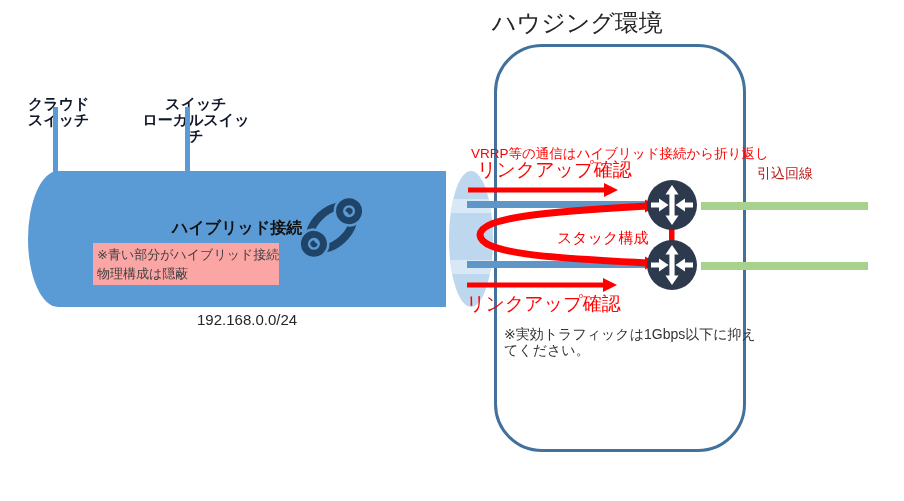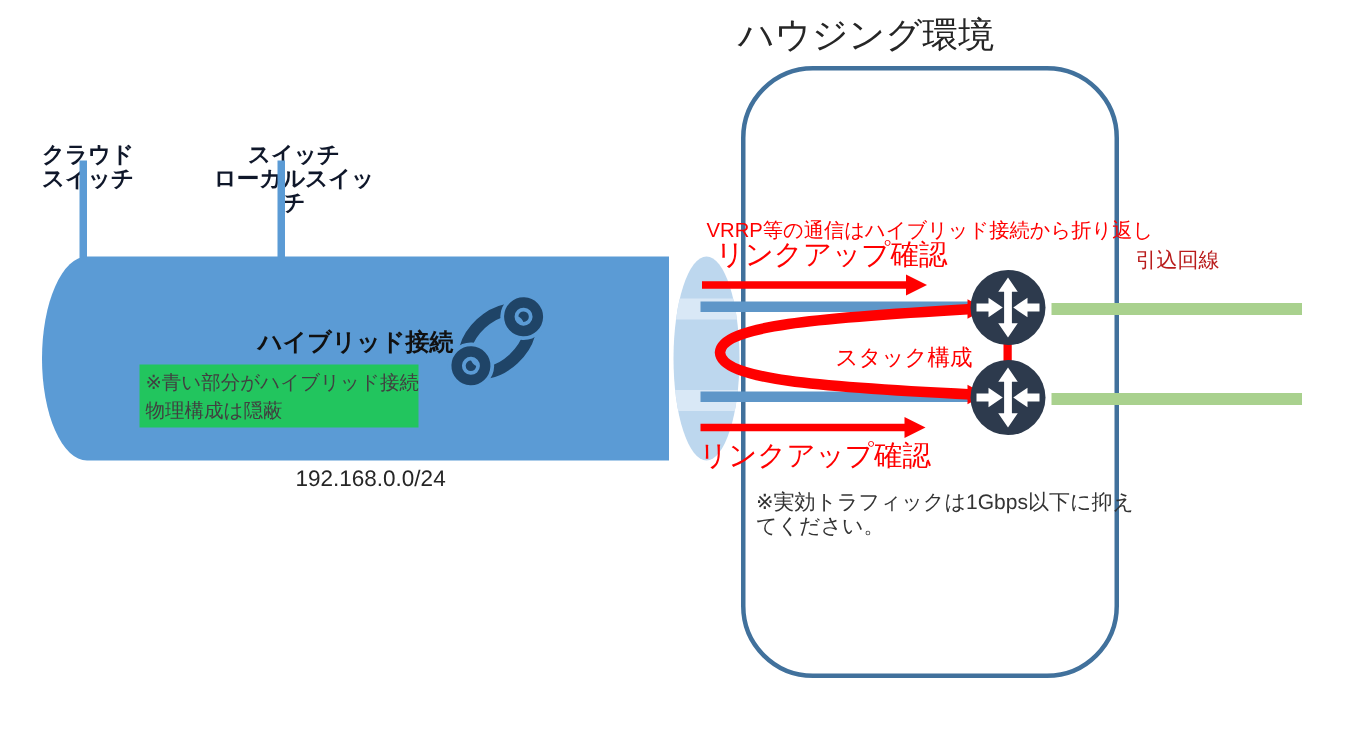--- a/index.html
+++ b/index.html
@@ -41,21 +41,21 @@
   .pipe-cap{
     left:449px;top:171px;width:44px;height:136px;border-radius:50%;
     background:var(--pipe-cap);overflow:hidden;
   }
   .pipe-cap-strip{position:absolute;left:0;width:44px;height:14px;background:var(--pipe-cap-strip);}
   .strip-top{top:28px;}
   .strip-bottom{top:89px;}
 
   .pipe-label{left:172px;top:218px;font-size:16px;font-weight:bold;color:#111;}
   .pipe-note{
-    left:93px;top:243px;width:186px;background:#22c55e;color:var(--note-text);
+    left:93px;top:243px;width:186px;background:#fca5a5;color:var(--note-text);
     font-size:13px;line-height:19px;padding:2px 4px;box-sizing:border-box;
   }
   .subnet-label{left:197px;top:311px;font-size:15px;color:var(--text-dark);}
 
   
   .housing-title{left:492px;top:7px;font-size:24px;color:var(--text-dark);}
   .housing-box{
     left:494px;top:44px;width:252px;height:408px;box-sizing:border-box;
     border:3px solid var(--housing-border);border-radius:48px;background:transparent;
   }

